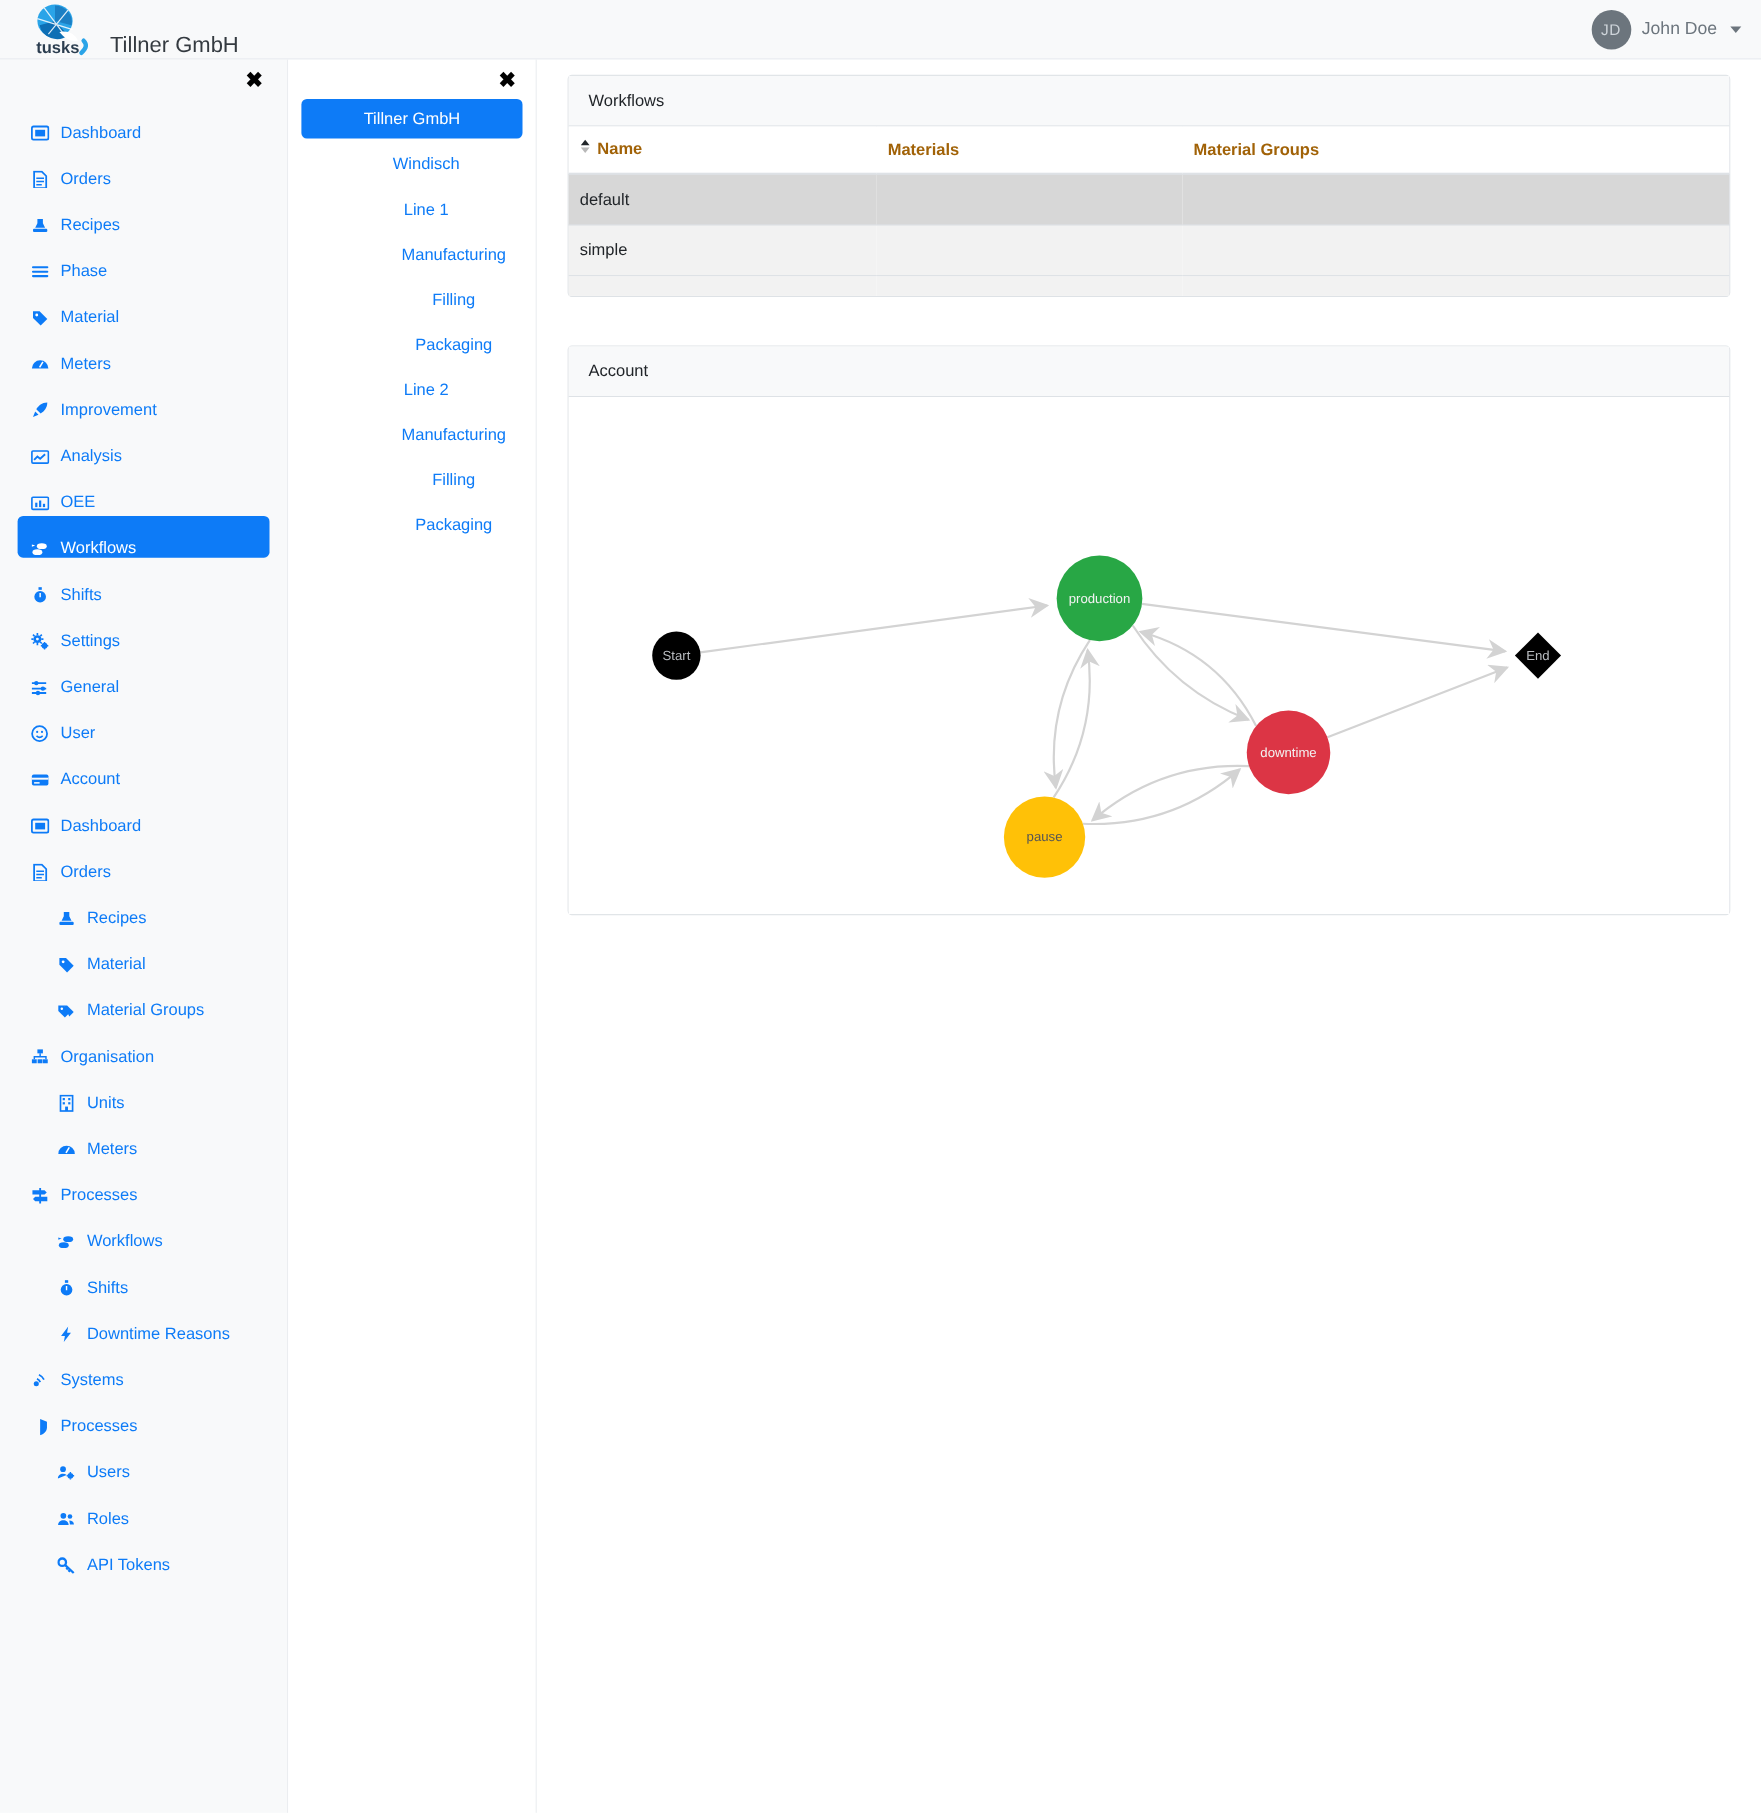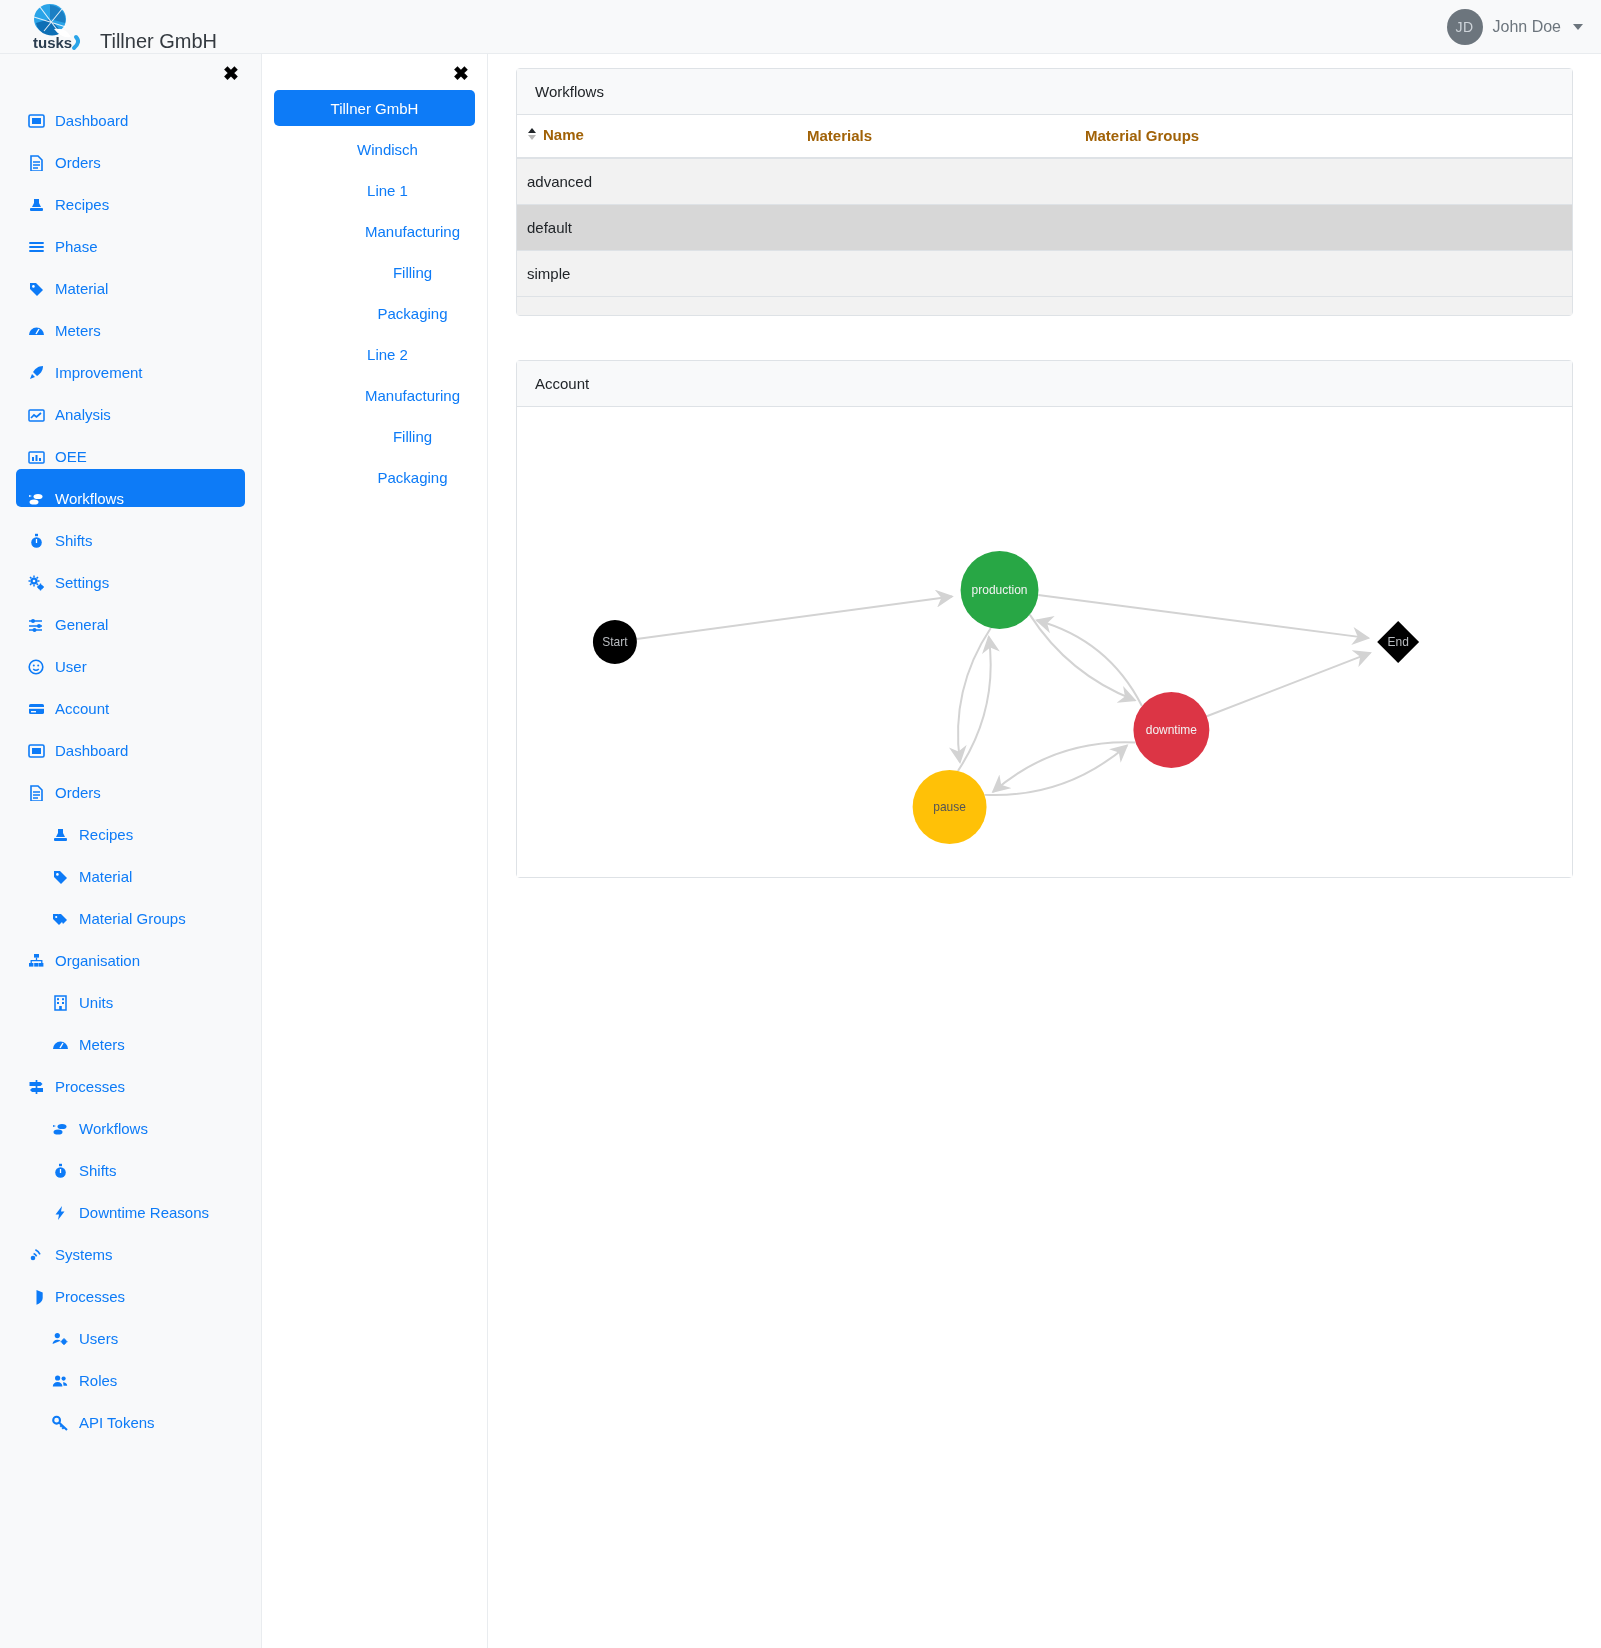--- a/index.html
+++ b/index.html
@@ -504,25 +504,20 @@
                 <path d="M5 2 L9 7 L1 7 Z" fill="#212529"></path>
                 <path d="M5 14 L1 9 L9 9 Z" fill="#b8b8b8"></path>
               </svg>
             </span><span>Name</span>
           </th>
           <th class="c-mat">Materials</th>
           <th class="c-grp">Material Groups</th>
         </tr>
       </thead>
       <tbody id="wf-body">
-          <tr class="row-odd">
-            <td>advanced</td>
-            <td></td>
-            <td></td>
-          </tr>
           <tr class="row-sel">
             <td>default</td>
             <td></td>
             <td></td>
           </tr>
           <tr class="row-odd">
             <td>simple</td>
             <td></td>
             <td></td>
           </tr>

